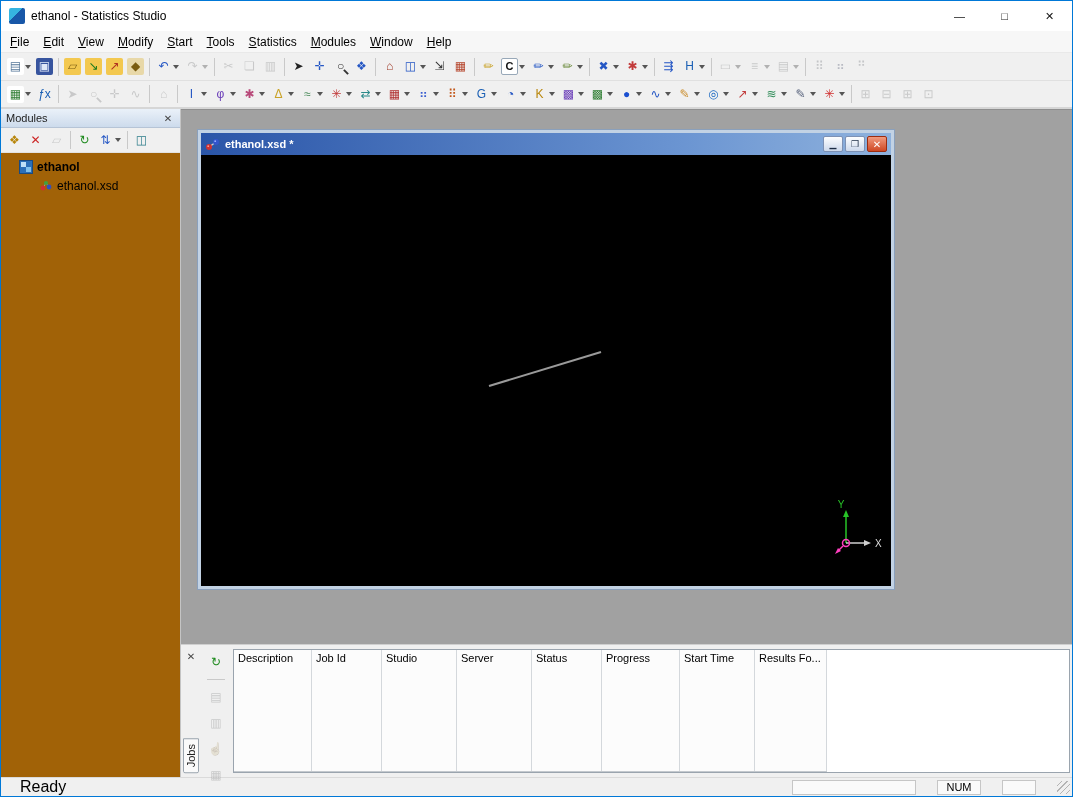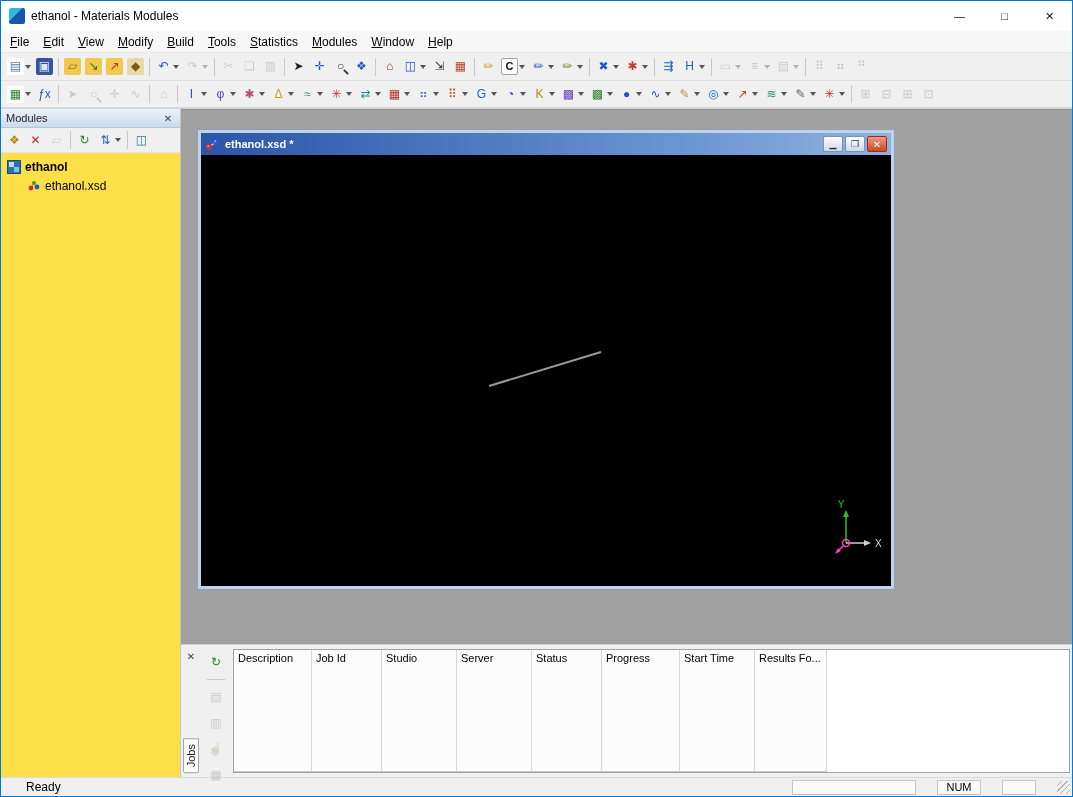--- a/index.html
+++ b/index.html
@@ -33,21 +33,21 @@
   [data-name="element-selector"] .ic{border:1px solid #98a8b8;background:#fff;font-size:11px;font-weight:bold}
   [data-name*="zoom"] .ic{position:relative}
   [data-name*="zoom"] .ic::after{content:"";position:absolute;width:6px;height:2px;background:currentColor;transform:rotate(45deg);right:0;bottom:2px}
 
   
   .main{flex:1;display:flex;min-height:0}
   .project-panel{width:180px;flex:0 0 auto;display:flex;flex-direction:column;border-right:1px solid #c4c4c4;background:#fff}
   .pp-header{height:19px;background:linear-gradient(#eaf1f9,#cdDBec);background:linear-gradient(#eaf1f9,#cddbec);display:flex;align-items:center;padding:0 5px;font-size:11px;border-bottom:1px solid #b6c4d6;flex:0 0 auto;color:#222}
   .pp-close{margin-left:auto;font-size:10px;color:#444;width:14px;height:14px;display:flex;align-items:center;justify-content:center}
   .pp-toolbar{height:25px;background:#f0f0f0;display:flex;align-items:center;padding:0 3px;border-bottom:1px solid #e2e2e2;flex:0 0 auto}
-  .pp-tree{flex:1;background:#fde047;padding:4px 2px;overflow:hidden}
+  .pp-tree{flex:1;background:#a16207;padding:4px 14px;overflow:hidden}
   .tree-row{display:flex;align-items:center;height:19px;gap:4px;padding-left:4px}
   .tree-row.indent{padding-left:24px}
   .tree-label{font-size:12px;white-space:nowrap}
   .tree-row.root .tree-label{font-weight:bold}
 
   .right{flex:1;display:flex;flex-direction:column;min-width:0}
   .mdi{flex:1;background:#a1a1a1;position:relative;overflow:hidden;border-top:1px solid #8f8f8f}
 
   
   .doc-window{position:absolute;left:17px;top:20px;width:696px;height:459px;background:#7dd3fc;border:3px solid #c2d2e4;box-shadow:0 0 0 1px #8aa0bc;display:flex;flex-direction:column}
@@ -75,36 +75,36 @@
   .jt-head span:nth-of-type(3){width:75px}
   .jt-head span:nth-of-type(4){width:75px}
   .jt-head span:nth-of-type(5){width:70px}
   .jt-head span:nth-of-type(6){width:78px}
   .jt-head span:nth-of-type(7){width:75px}
   .jt-head span:nth-of-type(8){width:72px}
   .jt-body{flex:1;background:#fff}
 
   
   .statusbar{height:19px;background:#f0f0f0;border-top:1px solid #dadada;display:flex;align-items:center;flex:0 0 auto;padding:0 1px}
-  .sb-ready{padding:0 24px;font-size:12px}
+  .sb-ready{padding:0 18px;font-size:16px}
   .sb-spacer{flex:1}
   .sb-pane{height:15px;border:1px solid #c6c6c6;background:#fafafa;margin-right:21px;flex:0 0 auto}
   .sb-pane.wide{width:124px}
   .sb-pane.num{width:44px;display:flex;align-items:center;justify-content:center;font-size:11px}
   .sb-pane.small{width:34px}
   .sb-grip{width:13px;height:13px;margin-right:1px;background:repeating-linear-gradient(135deg,transparent 0 3px,#b4b4b4 3px 4px)}
 </style>
 </head>
 <body>
 
 <div class="app" data-name="materials-studio-window">
 
   <div class="titlebar" data-name="window-titlebar">
     <span class="app-icon" data-name="materials-studio-icon"></span>
-    <span class="title-text" data-name="window-title">ethanol - Materials Modules</span>
+    <span class="title-text" data-name="window-title">ethanol - Statistics Studio</span>
     <span class="win-controls" data-name="window-controls">
       <span class="wc" data-name="minimize-button">—</span>
       <span class="wc" data-name="maximize-button">□</span>
       <span class="wc" data-name="close-button">✕</span>
     </span>
   </div>
 
   <div class="menubar" data-name="menu-bar">
 
       <span class="menu-item" data-name="menu-file">
@@ -117,21 +117,21 @@
 
       <span class="menu-item" data-name="menu-view">
         <span class="ml" data-name="menu-label">View</span>
       </span>
 
       <span class="menu-item" data-name="menu-modify">
         <span class="ml" data-name="menu-label">Modify</span>
       </span>
 
       <span class="menu-item" data-name="menu-build">
-        <span class="ml" data-name="menu-label">Build</span>
+        <span class="ml" data-name="menu-label">Start</span>
       </span>
 
       <span class="menu-item" data-name="menu-tools">
         <span class="ml" data-name="menu-label">Tools</span>
       </span>
 
       <span class="menu-item" data-name="menu-statistics">
         <span class="ml" data-name="menu-label">Statistics</span>
       </span>
 

